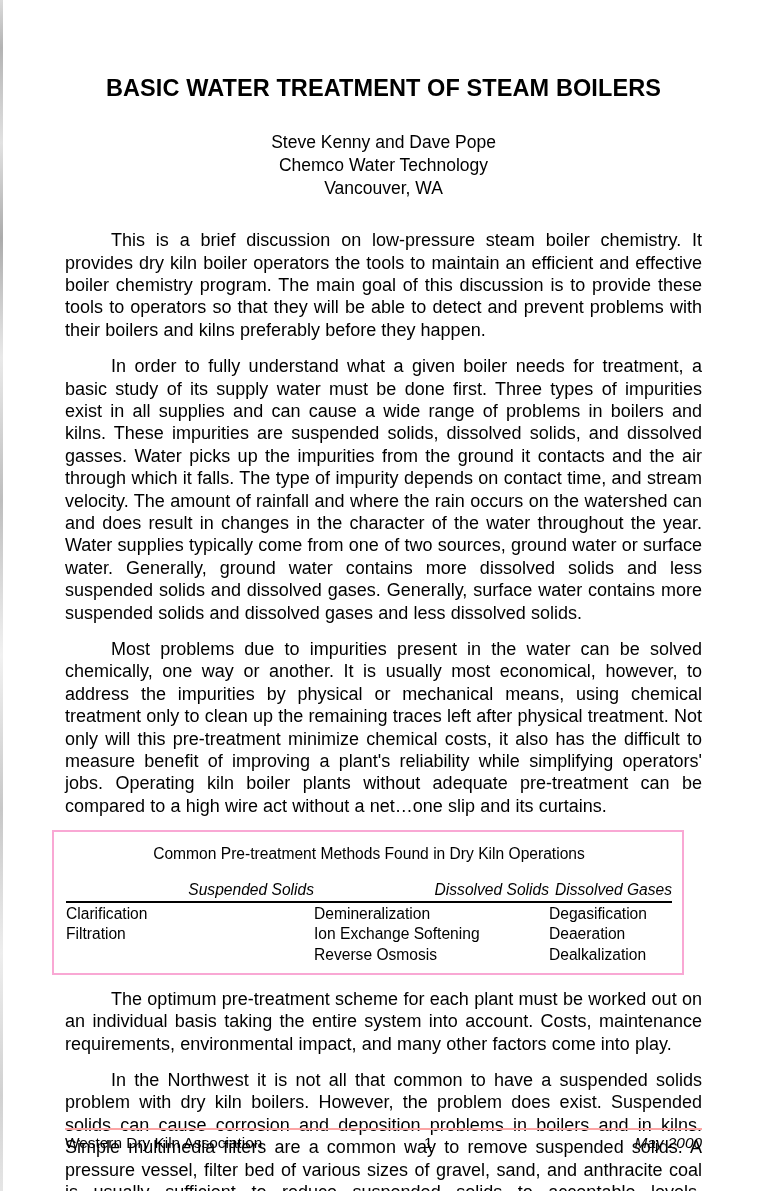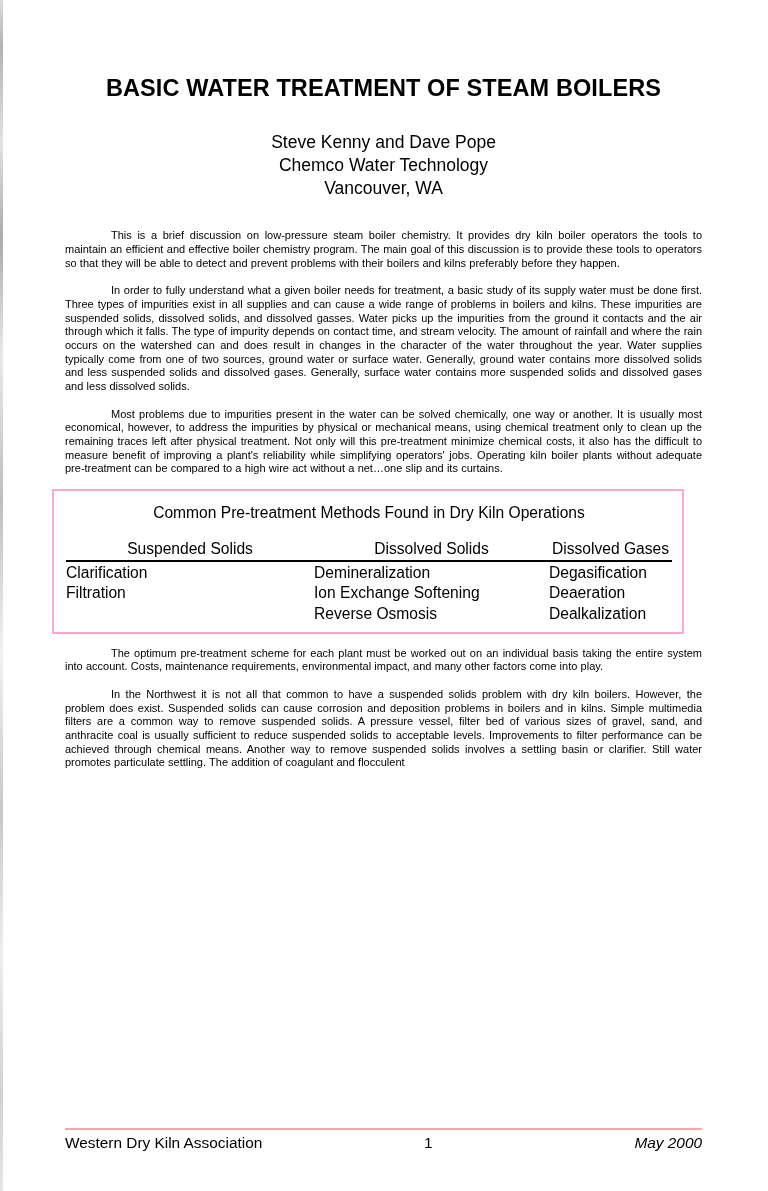--- a/index.html
+++ b/index.html
@@ -57,21 +57,21 @@
     line-height: 1.32;
   }
   .byline-line { display: block; }
 
   
   .body-copy {
     padding-top: 29px;
   }
   p.para {
     margin: 0 0 14px 0;
-    font-size: 11px;
+    font-size: 18px;
     line-height: 1.245;
     text-align: justify;
     text-indent: 46px;
     word-spacing: .2px;
   }
   p.para.tight { margin-bottom: 13px; }
 
   
   .methods-table {
     margin: 12px 0 13px 0;
@@ -87,26 +87,27 @@
     font-size: 15.6px;
     padding: 4px 0 16px 0;
     line-height: 1.2;
   }
   .table-grid {
     width: 100%;
     border-collapse: collapse;
     table-layout: fixed;
   }
   .table-grid th {
-    text-align: center;
+    text-align: right;
     font-weight: normal;
     font-size: 15.6px;
     padding: 0 0 2px 0;
     border-bottom: 2px solid #000;
     line-height: 1.24;
+    font-style: italic;
   }
   .table-grid td {
     text-align: left;
     font-size: 15.6px;
     padding: 1px 0 0 0;
     line-height: 1.23;
     vertical-align: top;
   }
   .col-1 { width: 248px; }
   .col-2 { width: 235px; }

